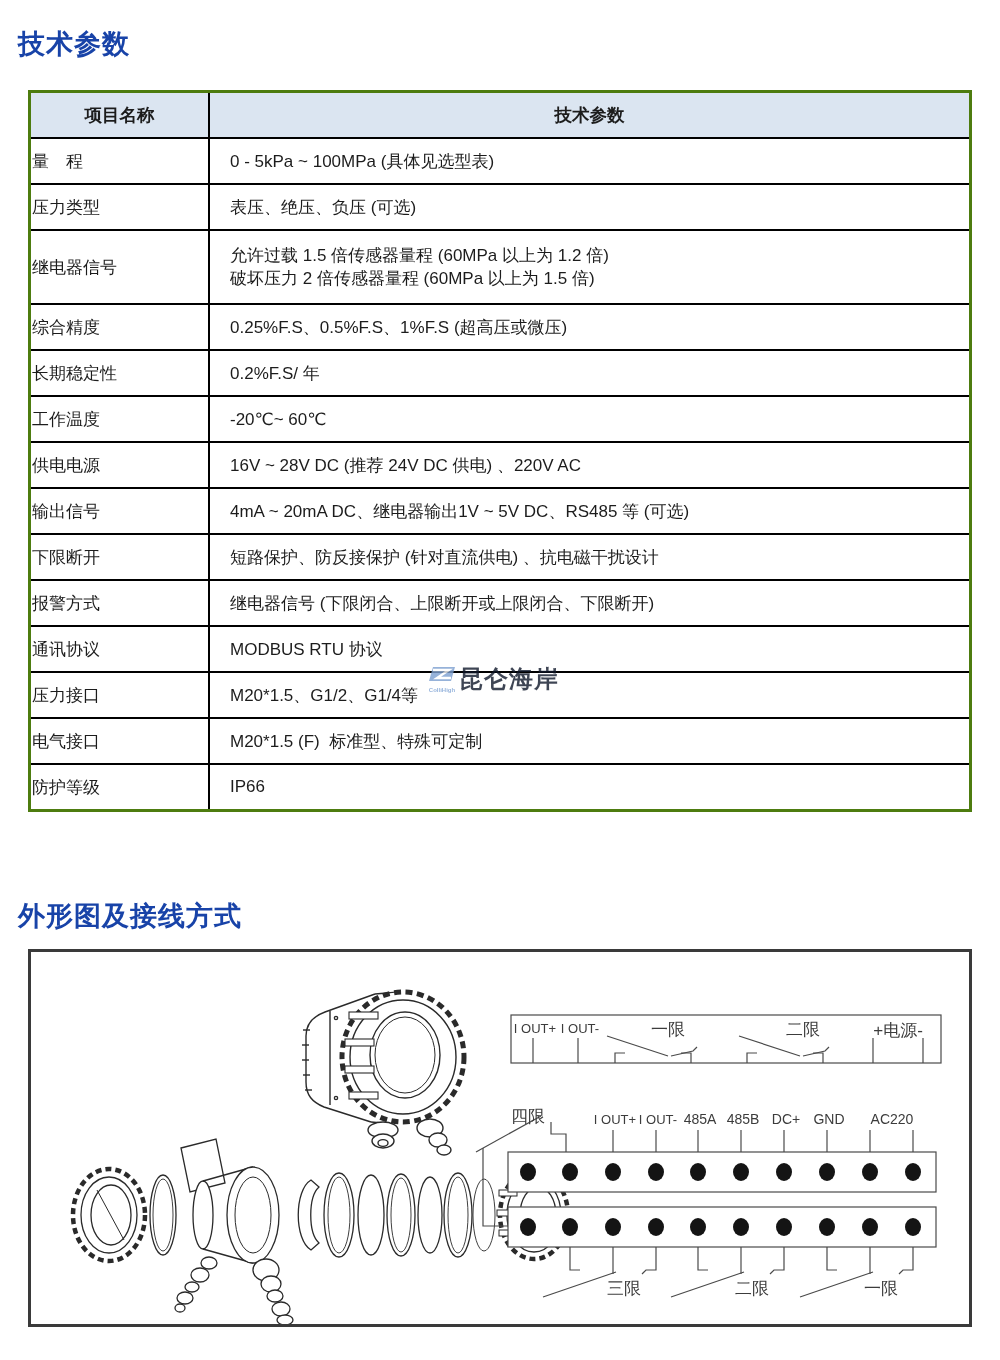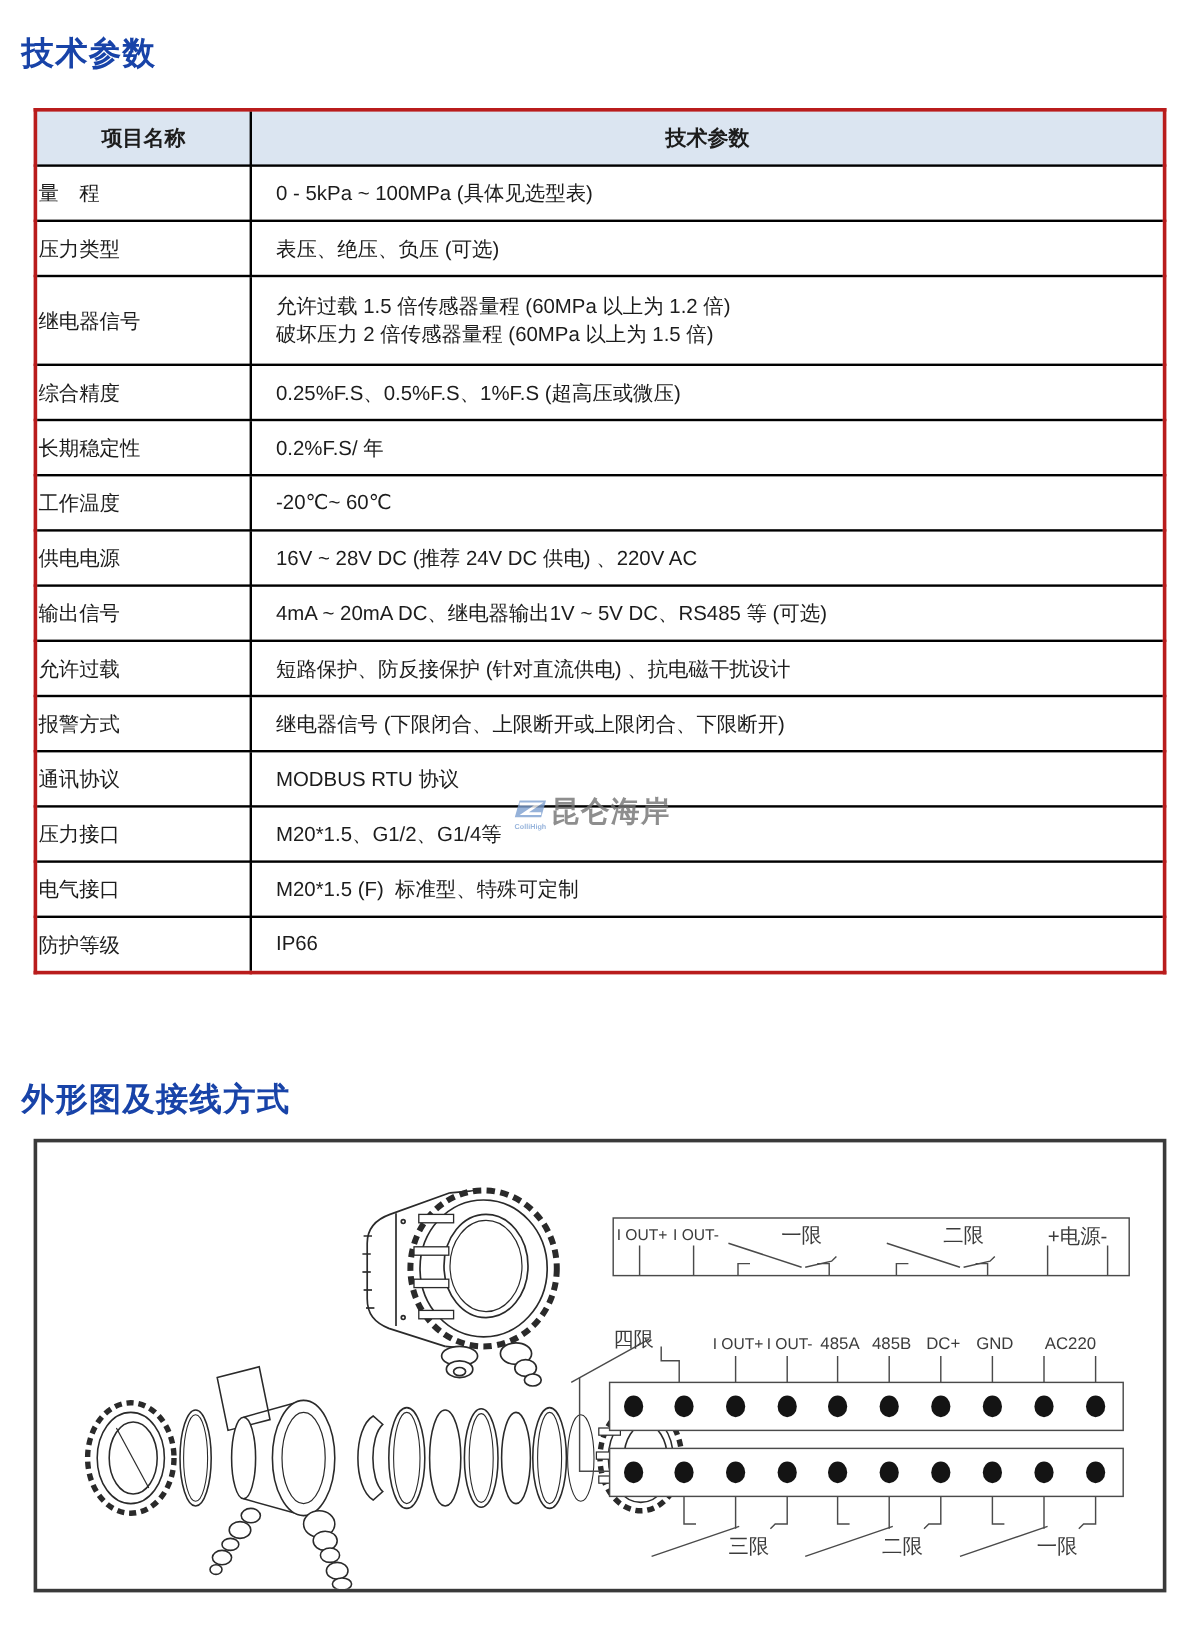--- a/index.html
+++ b/index.html
@@ -5,32 +5,32 @@
   html,body{margin:0;padding:0;background:#fff;}
   .page{position:relative;width:1000px;height:1360px;background:#fff;
         font-family:"Liberation Sans","DejaVu Sans",sans-serif;color:#1a1a1a;overflow:hidden;}
   .sec-title{position:absolute;left:18px;margin:0;font-size:27px;font-weight:bold;color:#1843a8;letter-spacing:1px;}
   #title-specs{top:26px;}
   #title-drawing{top:898px;}
 
   table.specs{position:absolute;left:28px;top:90px;width:944px;border-collapse:collapse;table-layout:fixed;
               font-size:17px;color:#1c1c1c;}
   table.specs td,table.specs th{border:2px solid #000;}
-  table.specs{border:3px solid #b91c1c;}
+  table.specs{border:3px solid #4d7c0f;}
   th.h{background:#dbe5f1;font-weight:bold;font-size:17.5px;height:42px;border-bottom:3px solid #000;}
   td.n{width:175px;text-align:left;height:42px;}
   td.v{padding-left:20px;}
   td.v span{white-space:pre-wrap;}
   tr.double td{height:70px;}
   tr.single td{height:42px;}
 
   .watermark{position:absolute;left:428px;top:666px;display:flex;align-items:flex-start;opacity:.8;pointer-events:none;}
   .wm-icon{display:flex;flex-direction:column;align-items:center;margin-right:3px;}
   .wm-sub{font-size:6px;color:#7fa3d4;font-weight:bold;line-height:6px;margin-top:1px;}
-  .wm-text{font-size:24px;font-weight:bold;color:#737373;letter-spacing:1px;line-height:26px;font-family:Liberation Mono, monospace;}
+  .wm-text{font-size:24px;font-weight:bold;color:#0f172a;letter-spacing:1px;line-height:26px;}
 
   .drawing-box{position:absolute;left:28px;top:949px;width:944px;height:378px;border:3px solid #3a3a3a;background:#fff;box-sizing:border-box;}
   .drawing-box svg{display:block;}
   svg text{font-family:"Liberation Sans","DejaVu Sans",sans-serif;fill:#3c3c3c;}
   .lbl-sm{font-size:13px;}
   .lbl-cn{font-size:17px;}
   .lbl-term{font-size:14px;}
 </style>
 </head>
 <body>
@@ -72,21 +72,21 @@
         </tr>
     <tr class="single">
           <td class="n">供电电源</td>
           <td class="v"><span>16V ~ 28V DC (推荐 24V DC 供电) 、220V AC</span></td>
         </tr>
     <tr class="single">
           <td class="n">输出信号</td>
           <td class="v"><span>4mA ~ 20mA DC、继电器输出1V ~ 5V DC、RS485 等 (可选)</span></td>
         </tr>
     <tr class="single">
-          <td class="n">允许过载</td>
+          <td class="n">下限断开</td>
           <td class="v"><span>短路保护、防反接保护 (针对直流供电) 、抗电磁干扰设计</span></td>
         </tr>
     <tr class="single">
           <td class="n">报警方式</td>
           <td class="v"><span>继电器信号 (下限闭合、上限断开或上限闭合、下限断开)</span></td>
         </tr>
     <tr class="single">
           <td class="n">通讯协议</td>
           <td class="v"><span>MODBUS RTU 协议</span></td>
         </tr>

